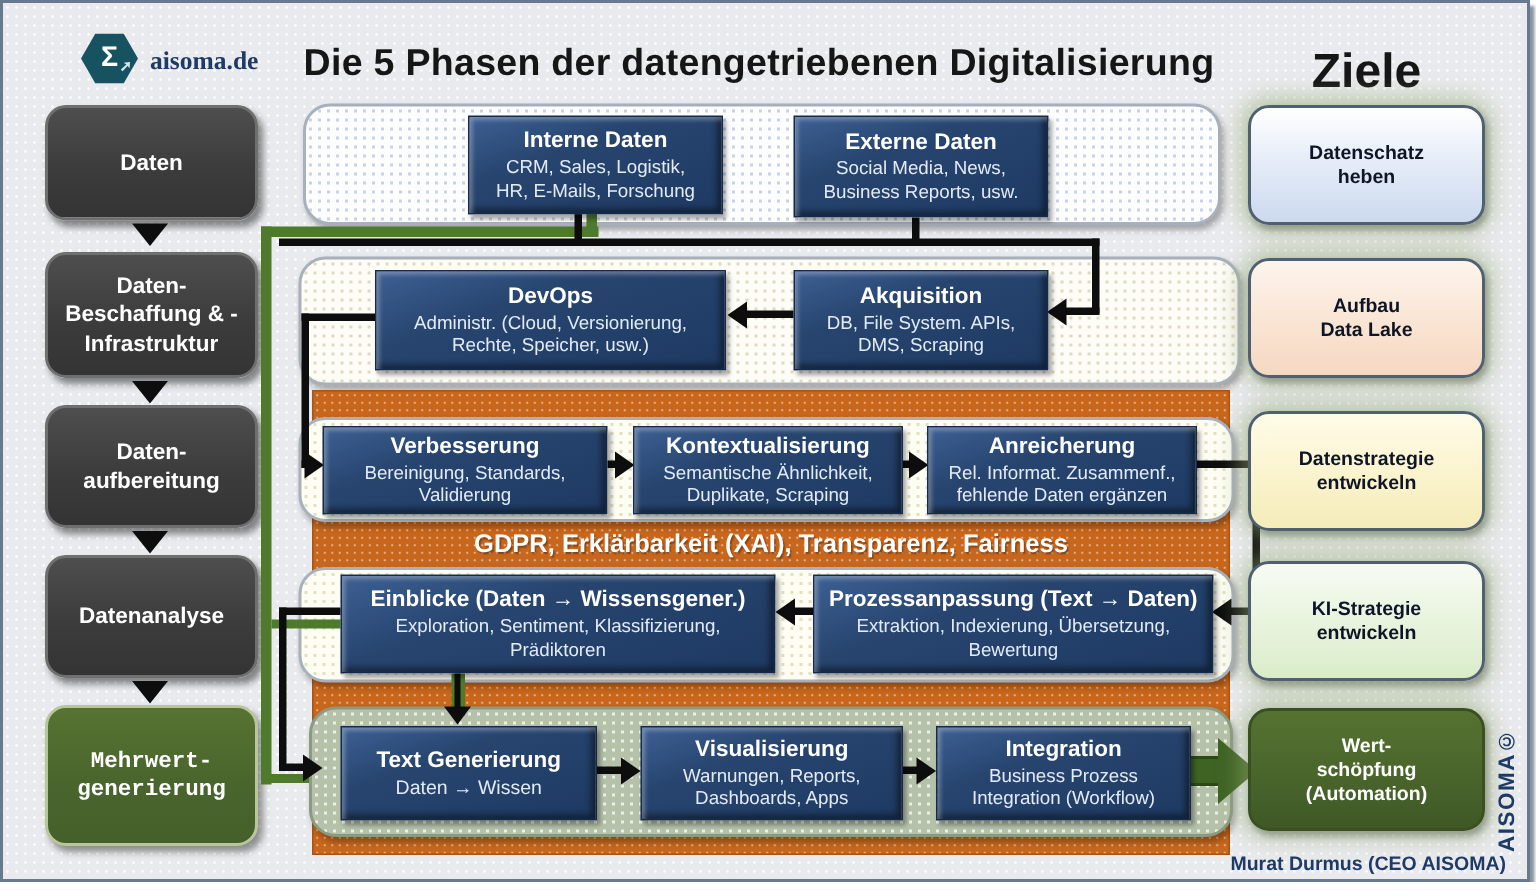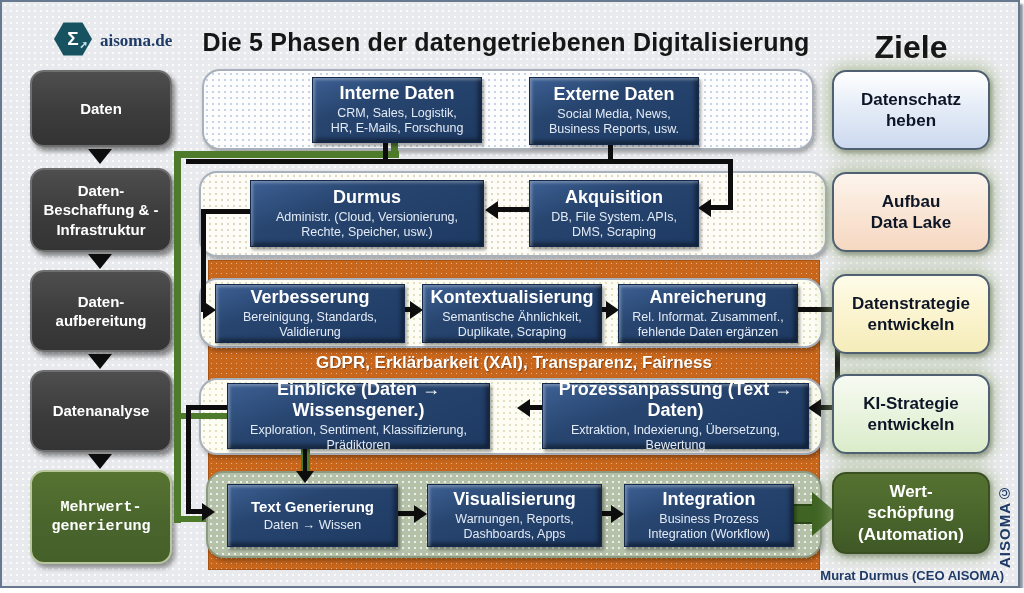--- a/index.html
+++ b/index.html
@@ -36,24 +36,24 @@
   .dots-cream{background-color:#fdfcf7;background-image:radial-gradient(#e0d9c2 1px,transparent 1.2px);background-size:6px 6px;}
   .dots-pale{background-color:#fdfdf4;background-image:radial-gradient(#e2e0c0 1px,transparent 1.2px);background-size:6px 6px;}
   .orange-band{background-color:#c8661c;background-image:radial-gradient(rgba(255,255,255,.5) .8px,transparent 1px);background-size:5px 5px;border:1px solid #a85414;}
   .sage-ct{background-color:#b5c1a9;background-image:radial-gradient(rgba(255,255,255,.75) 1px,transparent 1.2px);background-size:6px 6px;border:2px solid #8b9a80;border-radius:18px;box-shadow:2px 3px 4px rgba(0,0,0,.3);}
   .gdpr-text{color:#fff;font-weight:bold;font-size:17px;text-align:center;display:flex;align-items:center;justify-content:center;text-shadow:1px 1px 1px rgba(0,0,0,.35);}
   
   .navy{background:linear-gradient(160deg,#3d6094 0%,#27456f 35%,#1e3a63 100%);
     border:1px solid #142a4c;
     box-shadow:inset 2px 2px 3px rgba(255,255,255,.3),inset -3px -3px 4px rgba(0,0,0,.45),2px 3px 3px rgba(0,0,0,.35);
     color:#fff;display:flex;flex-direction:column;align-items:center;justify-content:center;text-align:center;padding:2px 4px;}
-  .navy .t{font-weight:bold;font-size:18px;line-height:1.2;}
+  .navy .t{font-weight:bold;font-size:15px;line-height:1.2;}
   .navy .s{font-size:12.5px;color:#e3ebf6;line-height:1.22;margin-top:1px;}
   
-  .goal{border:2px solid #4f6071;border-radius:14px;color:#0e1526;font-weight:bold;font-size:17px;
+  .goal{border:2px solid #4f6071;border-radius:14px;color:#0e1526;font-weight:bold;font-size:13px;
     text-align:center;display:flex;align-items:center;justify-content:center;line-height:1.25;
     box-shadow:0 0 14px 5px rgba(148,172,118,.55),2px 3px 4px rgba(0,0,0,.35);}
   .g-blue{background:linear-gradient(180deg,#ffffff 0%,#e6edf8 45%,#ccd9ee 100%);}
   .g-peach{background:linear-gradient(180deg,#fdf4ed 0%,#f9e3d1 60%,#f5d8c2 100%);}
   .g-yellow{background:linear-gradient(180deg,#fefce9 0%,#faf2ca 60%,#f5ecba 100%);}
   .g-green{background:linear-gradient(180deg,#f7fbf3 0%,#e6f2da 60%,#daecca 100%);}
   .g-dark{background:linear-gradient(180deg,#567231 0%,#48642b 60%,#3f5826 100%);border:2px solid #3a5022;color:#fff;}
   
   .blk{background:#0d0d0d;}
   .grn{background:#4d7a2b;}
@@ -156,21 +156,21 @@
     <div class="s" data-bind="phase1.boxes.0.subtitle">CRM, Sales, Logistik,
 HR, E-Mails, Forschung</div>
   </div>
   <div class="abs navy" style="left:527px;top:75px;width:170px;height:68px;">
     <div class="t" data-bind="phase1.boxes.1.title">Externe Daten</div>
     <div class="s" data-bind="phase1.boxes.1.subtitle">Social Media, News,
 Business Reports, usw.</div>
   </div>
 
   <div class="abs navy" style="left:248px;top:178px;width:234px;height:67px;">
-    <div class="t" data-bind="phase2.boxes.0.title">Durmus</div>
+    <div class="t" data-bind="phase2.boxes.0.title">DevOps</div>
     <div class="s" data-bind="phase2.boxes.0.subtitle">Administr. (Cloud, Versionierung,
 Rechte, Speicher, usw.)</div>
   </div>
   <div class="abs navy" style="left:527px;top:178px;width:170px;height:67px;">
     <div class="t" data-bind="phase2.boxes.1.title">Akquisition</div>
     <div class="s" data-bind="phase2.boxes.1.subtitle">DB, File System. APIs,
 DMS, Scraping</div>
   </div>
 
   <div class="abs navy" style="left:213px;top:282px;width:190px;height:59px;">
@@ -182,21 +182,21 @@
     <div class="t" data-bind="phase3.boxes.1.title">Kontextualisierung</div>
     <div class="s" data-bind="phase3.boxes.1.subtitle">Semantische Ähnlichkeit,
 Duplikate, Scraping</div>
   </div>
   <div class="abs navy" style="left:616px;top:282px;width:180px;height:59px;">
     <div class="t" data-bind="phase3.boxes.2.title">Anreicherung</div>
     <div class="s" data-bind="phase3.boxes.2.subtitle">Rel. Informat. Zusammenf.,
 fehlende Daten ergänzen</div>
   </div>
 
-  <div class="abs navy" style="left:225px;top:381px;width:263px;height:66px;">
+  <div class="abs navy" style="left:225px;top:381px;width:290px;height:66px;">
     <div class="t" data-bind="phase4.boxes.0.title">Einblicke (Daten → Wissensgener.)</div>
     <div class="s" data-bind="phase4.boxes.0.subtitle">Exploration, Sentiment, Klassifizierung,
 Prädiktoren</div>
   </div>
   <div class="abs navy" style="left:540px;top:381px;width:267px;height:66px;">
     <div class="t" data-bind="phase4.boxes.1.title">Prozessanpassung (Text → Daten)</div>
     <div class="s" data-bind="phase4.boxes.1.subtitle">Extraktion, Indexierung, Übersetzung,
 Bewertung</div>
   </div>
 

